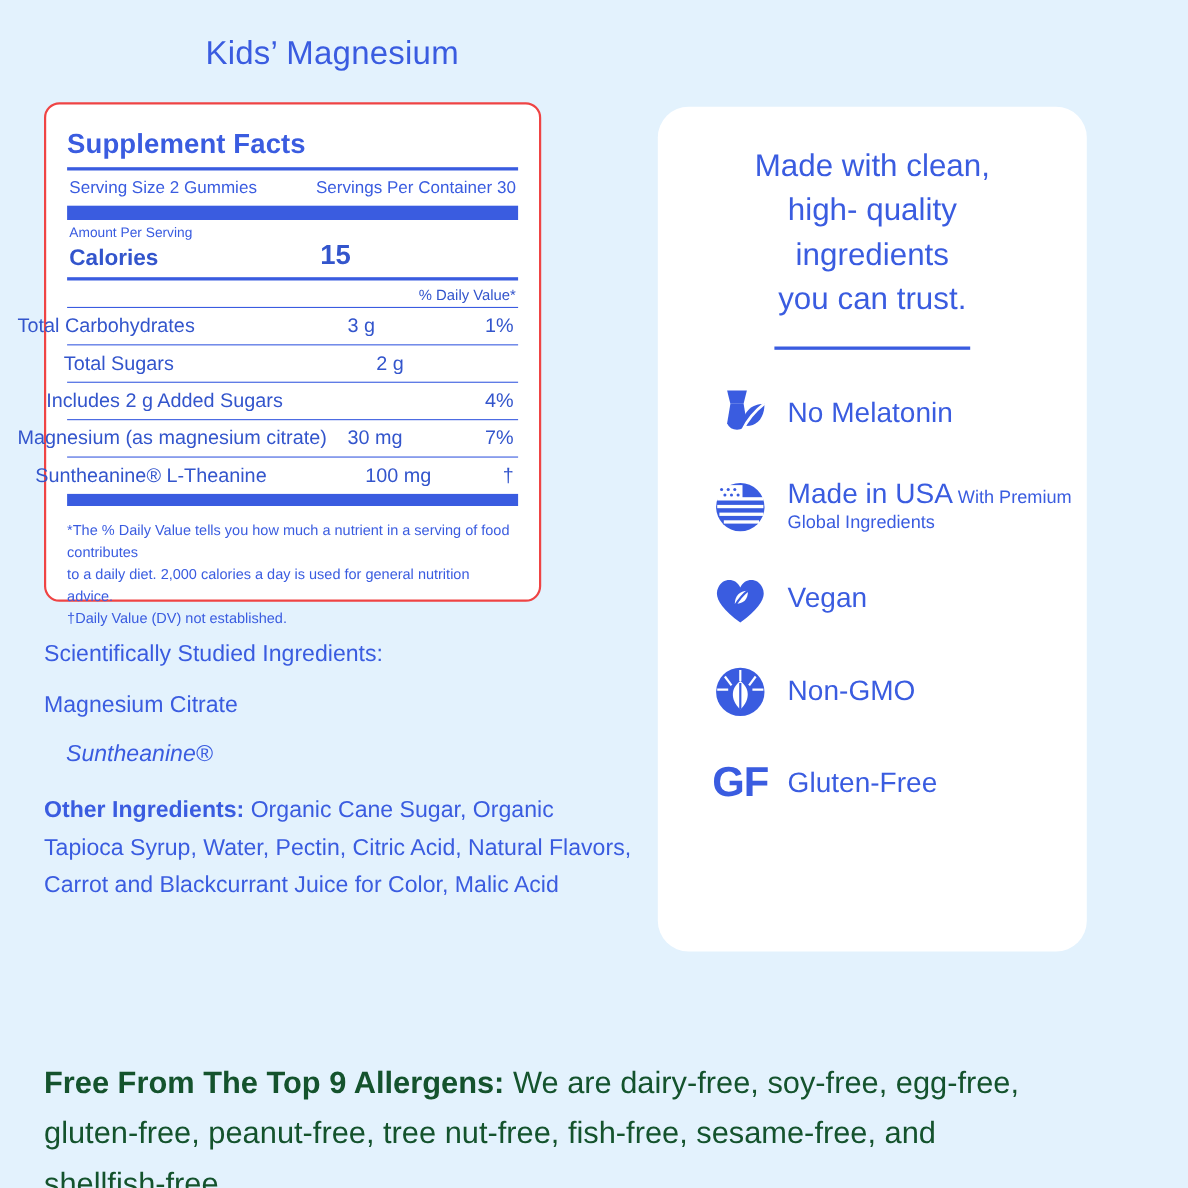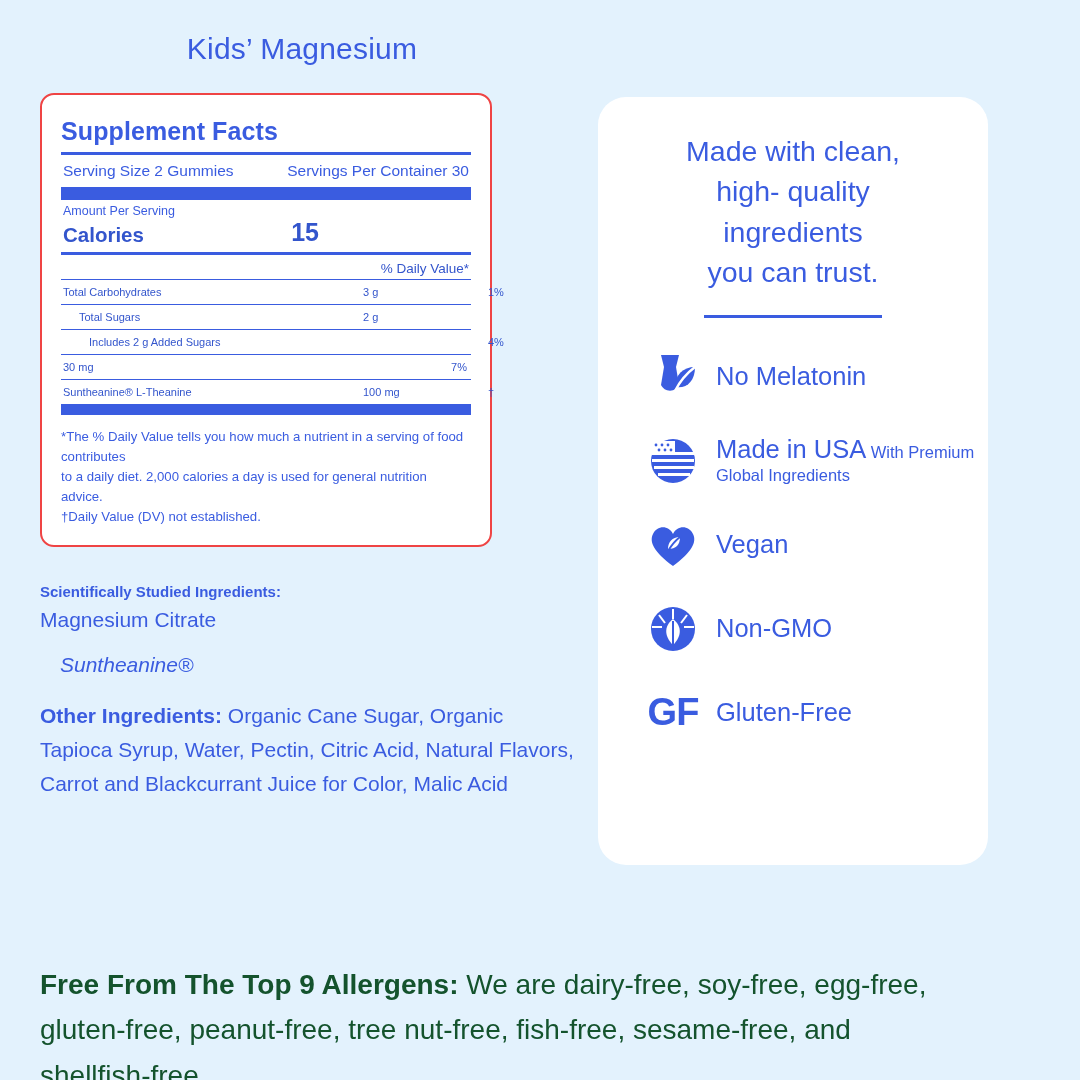--- a/index.html
+++ b/index.html
@@ -57,37 +57,37 @@
     display: flex; justify-content: space-between; align-items: flex-end;
     padding: 0 2px 5px 2px;
   }
   .calories-label { font-size: 20.5px; font-weight: bold; }
   .calories-value { font-size: 25px; font-weight: bold; padding-right: 150px;}
   .dv-header {
     text-align: right; font-size: 13.5px; padding: 6px 2px 3px 0;
   }
   .nutrient-row {
     display: flex; align-items: center;
-    font-size: 11px; padding: 6px 2px 6px 2px;
+    font-size: 18px; padding: 6px 2px 6px 2px; justify-content: flex-end;
   }
   .nutrient-row .nm { flex: 0 0 300px; }
   .nutrient-row .nm.indent1 { padding-left: 16px; }
   .nutrient-row .nm.indent2 { padding-left: 26px; }
   .nutrient-row .amt { flex: 0 0 125px; }
   .nutrient-row .dv  { flex: 1; text-align: right; padding-right: 2px; }
   .footnote {
     font-size: 13.2px; line-height: 1.52; padding-top: 12px; color: #3a5ce0;
   }
 
   
   .left-text {
     position: absolute; left: 40px; top: 583px; width: 540px;
   }
   .h-studied {
-    font-size: 15px; font-weight: bold; color: #3a5ce0; margin-bottom: 8px;
+    font-size: 21px; font-weight: normal; color: #3a5ce0; margin-bottom: 22px;
   }
   .ing-item { font-size: 21px; margin-bottom: 21px; color: #3a5ce0; }
   .ing-item.italic { font-style: italic; margin-left: 20px; }
   .other-ing {
     font-size: 21px; line-height: 1.62; color: #3a5ce0; margin-top: 22px;
   }
   .other-ing b { font-weight: bold; }
   .allergens {
     position: absolute; left: 40px; top: 962px; width: 900px;
     font-size: 28px; line-height: 1.62; color: #14532d;
@@ -172,20 +172,21 @@
   <div class="rule-thin"></div>
 
   <div class="nutrient-row">
     <span class="nm indent2">Includes 2 g Added Sugars</span>
     <span class="amt"></span>
     <span class="dv">4%</span>
   </div>
   <div class="rule-thin"></div>
 
   <div class="nutrient-row">
+    <span class="nm">Magnesium (as magnesium citrate)</span>
     <span class="amt">30 mg</span>
     <span class="dv">7%</span>
   </div>
   <div class="rule-thin"></div>
 
   <div class="nutrient-row">
     <span class="nm">Suntheanine® L-Theanine</span>
     <span class="amt">100 mg</span>
     <span class="dv">†</span>
   </div>

